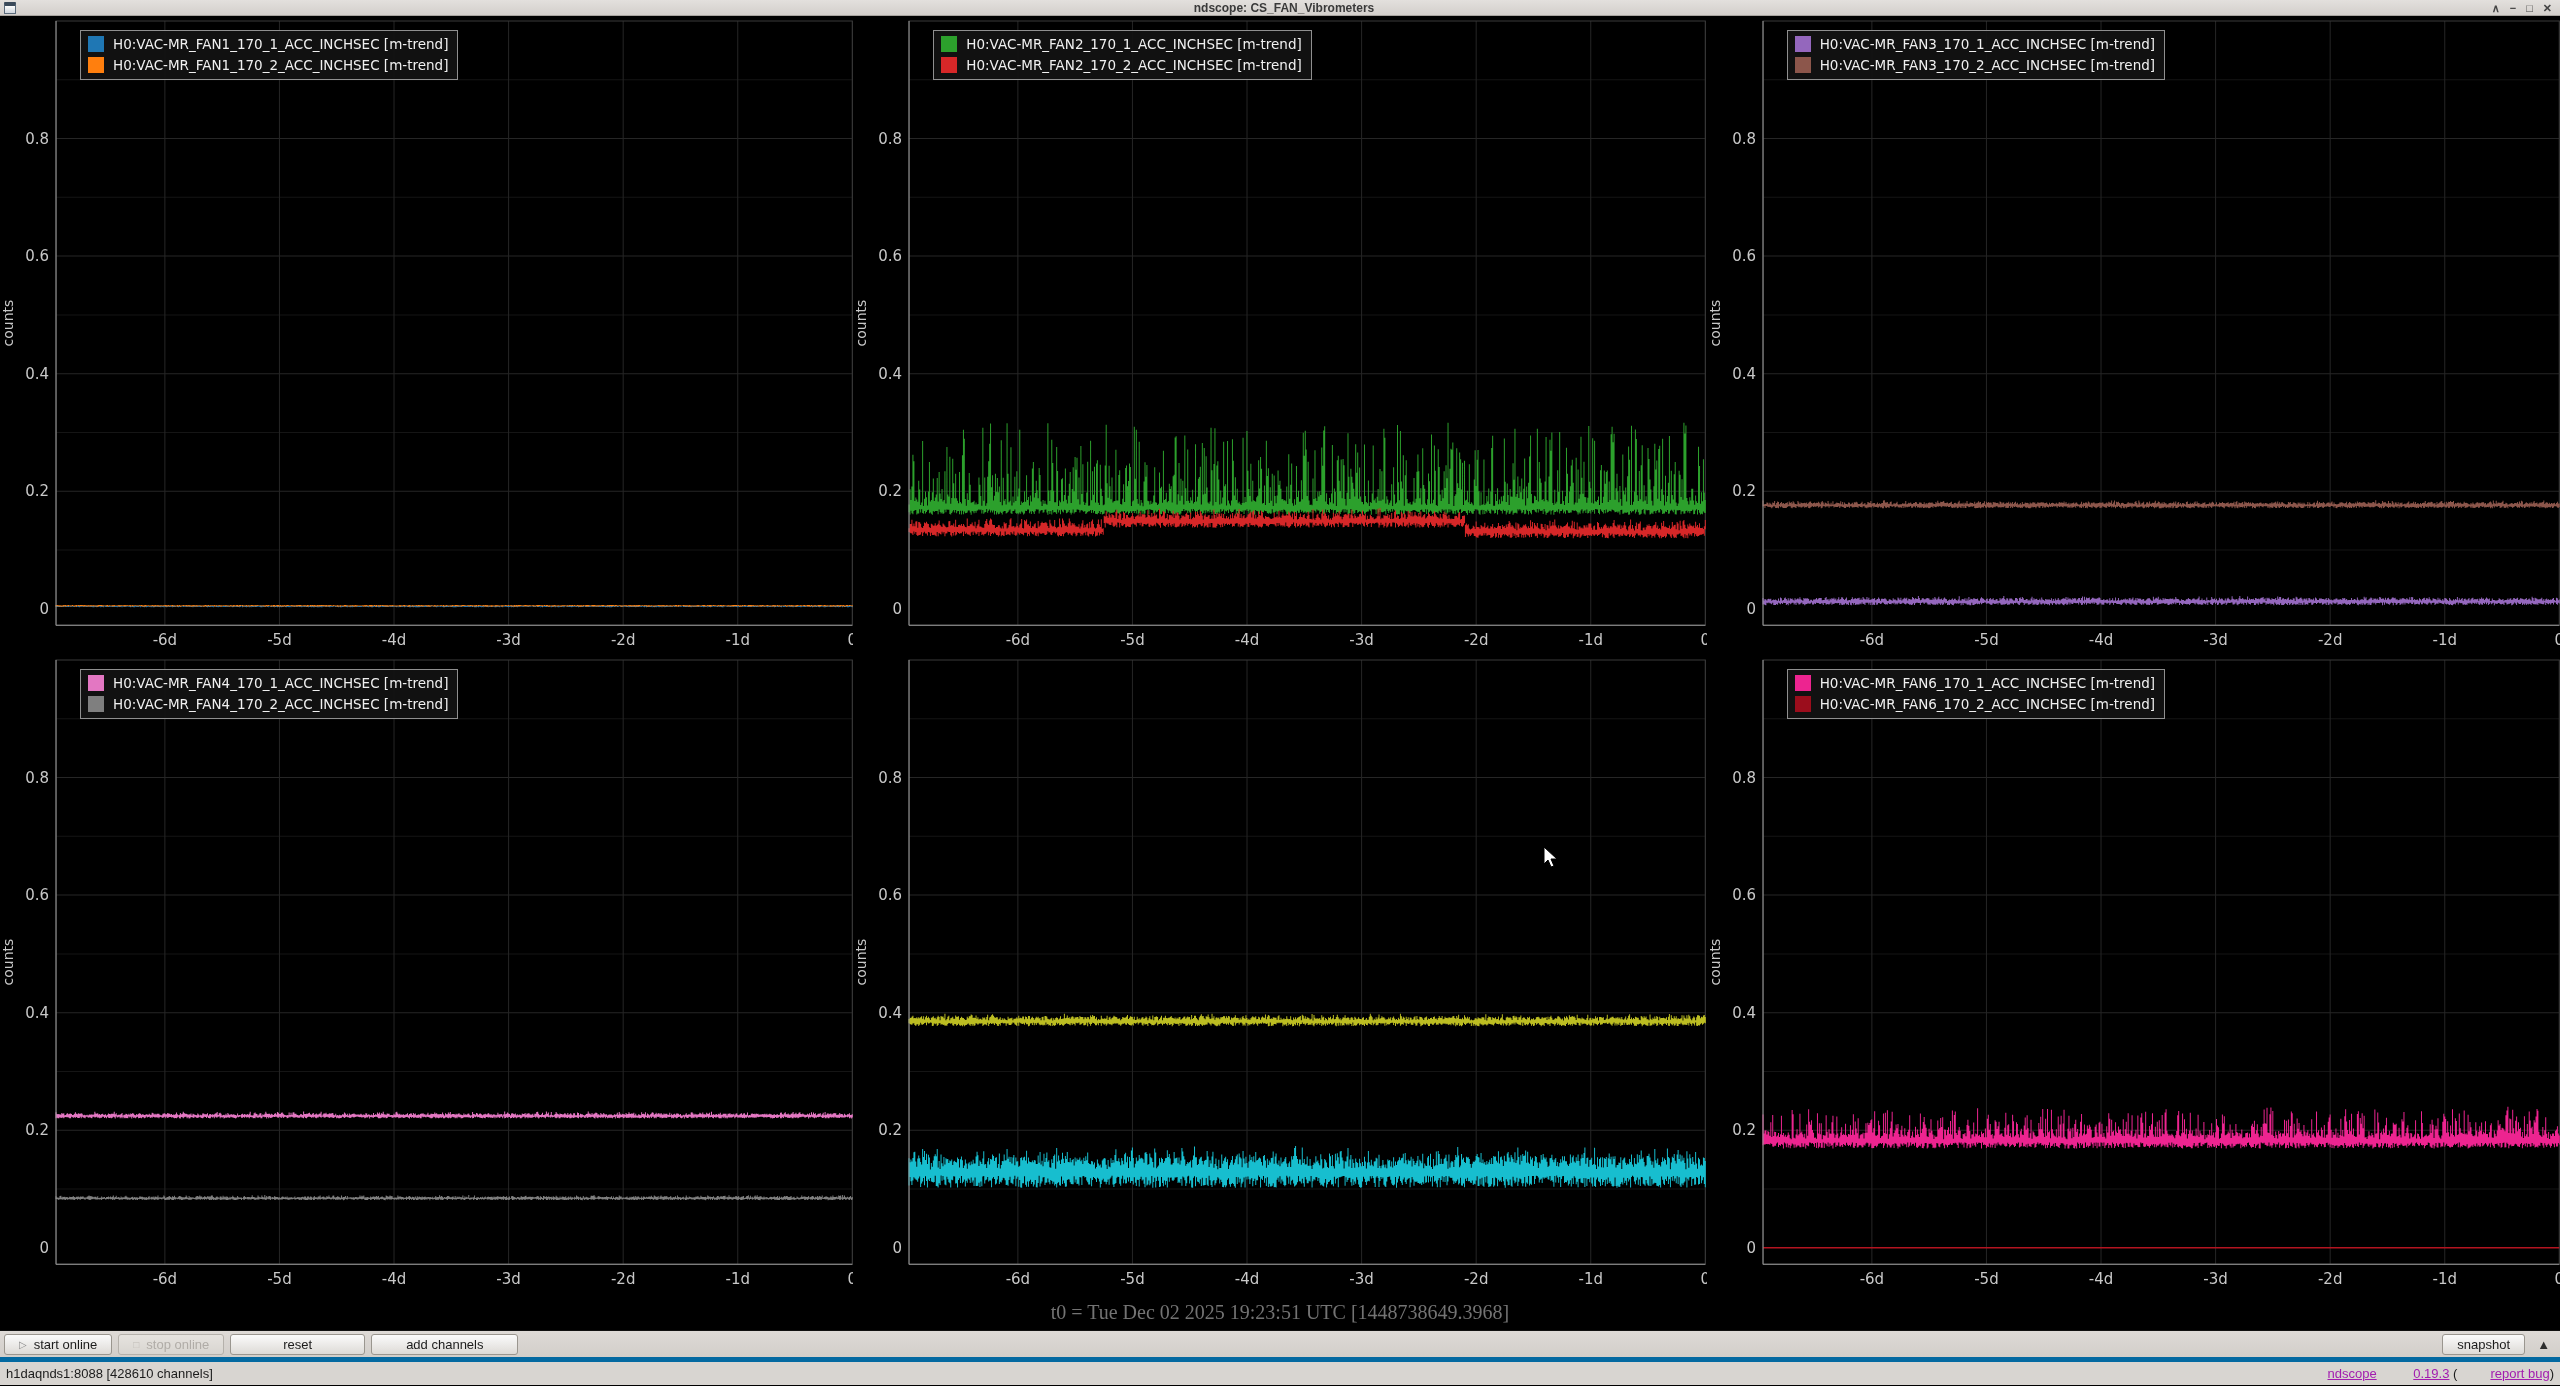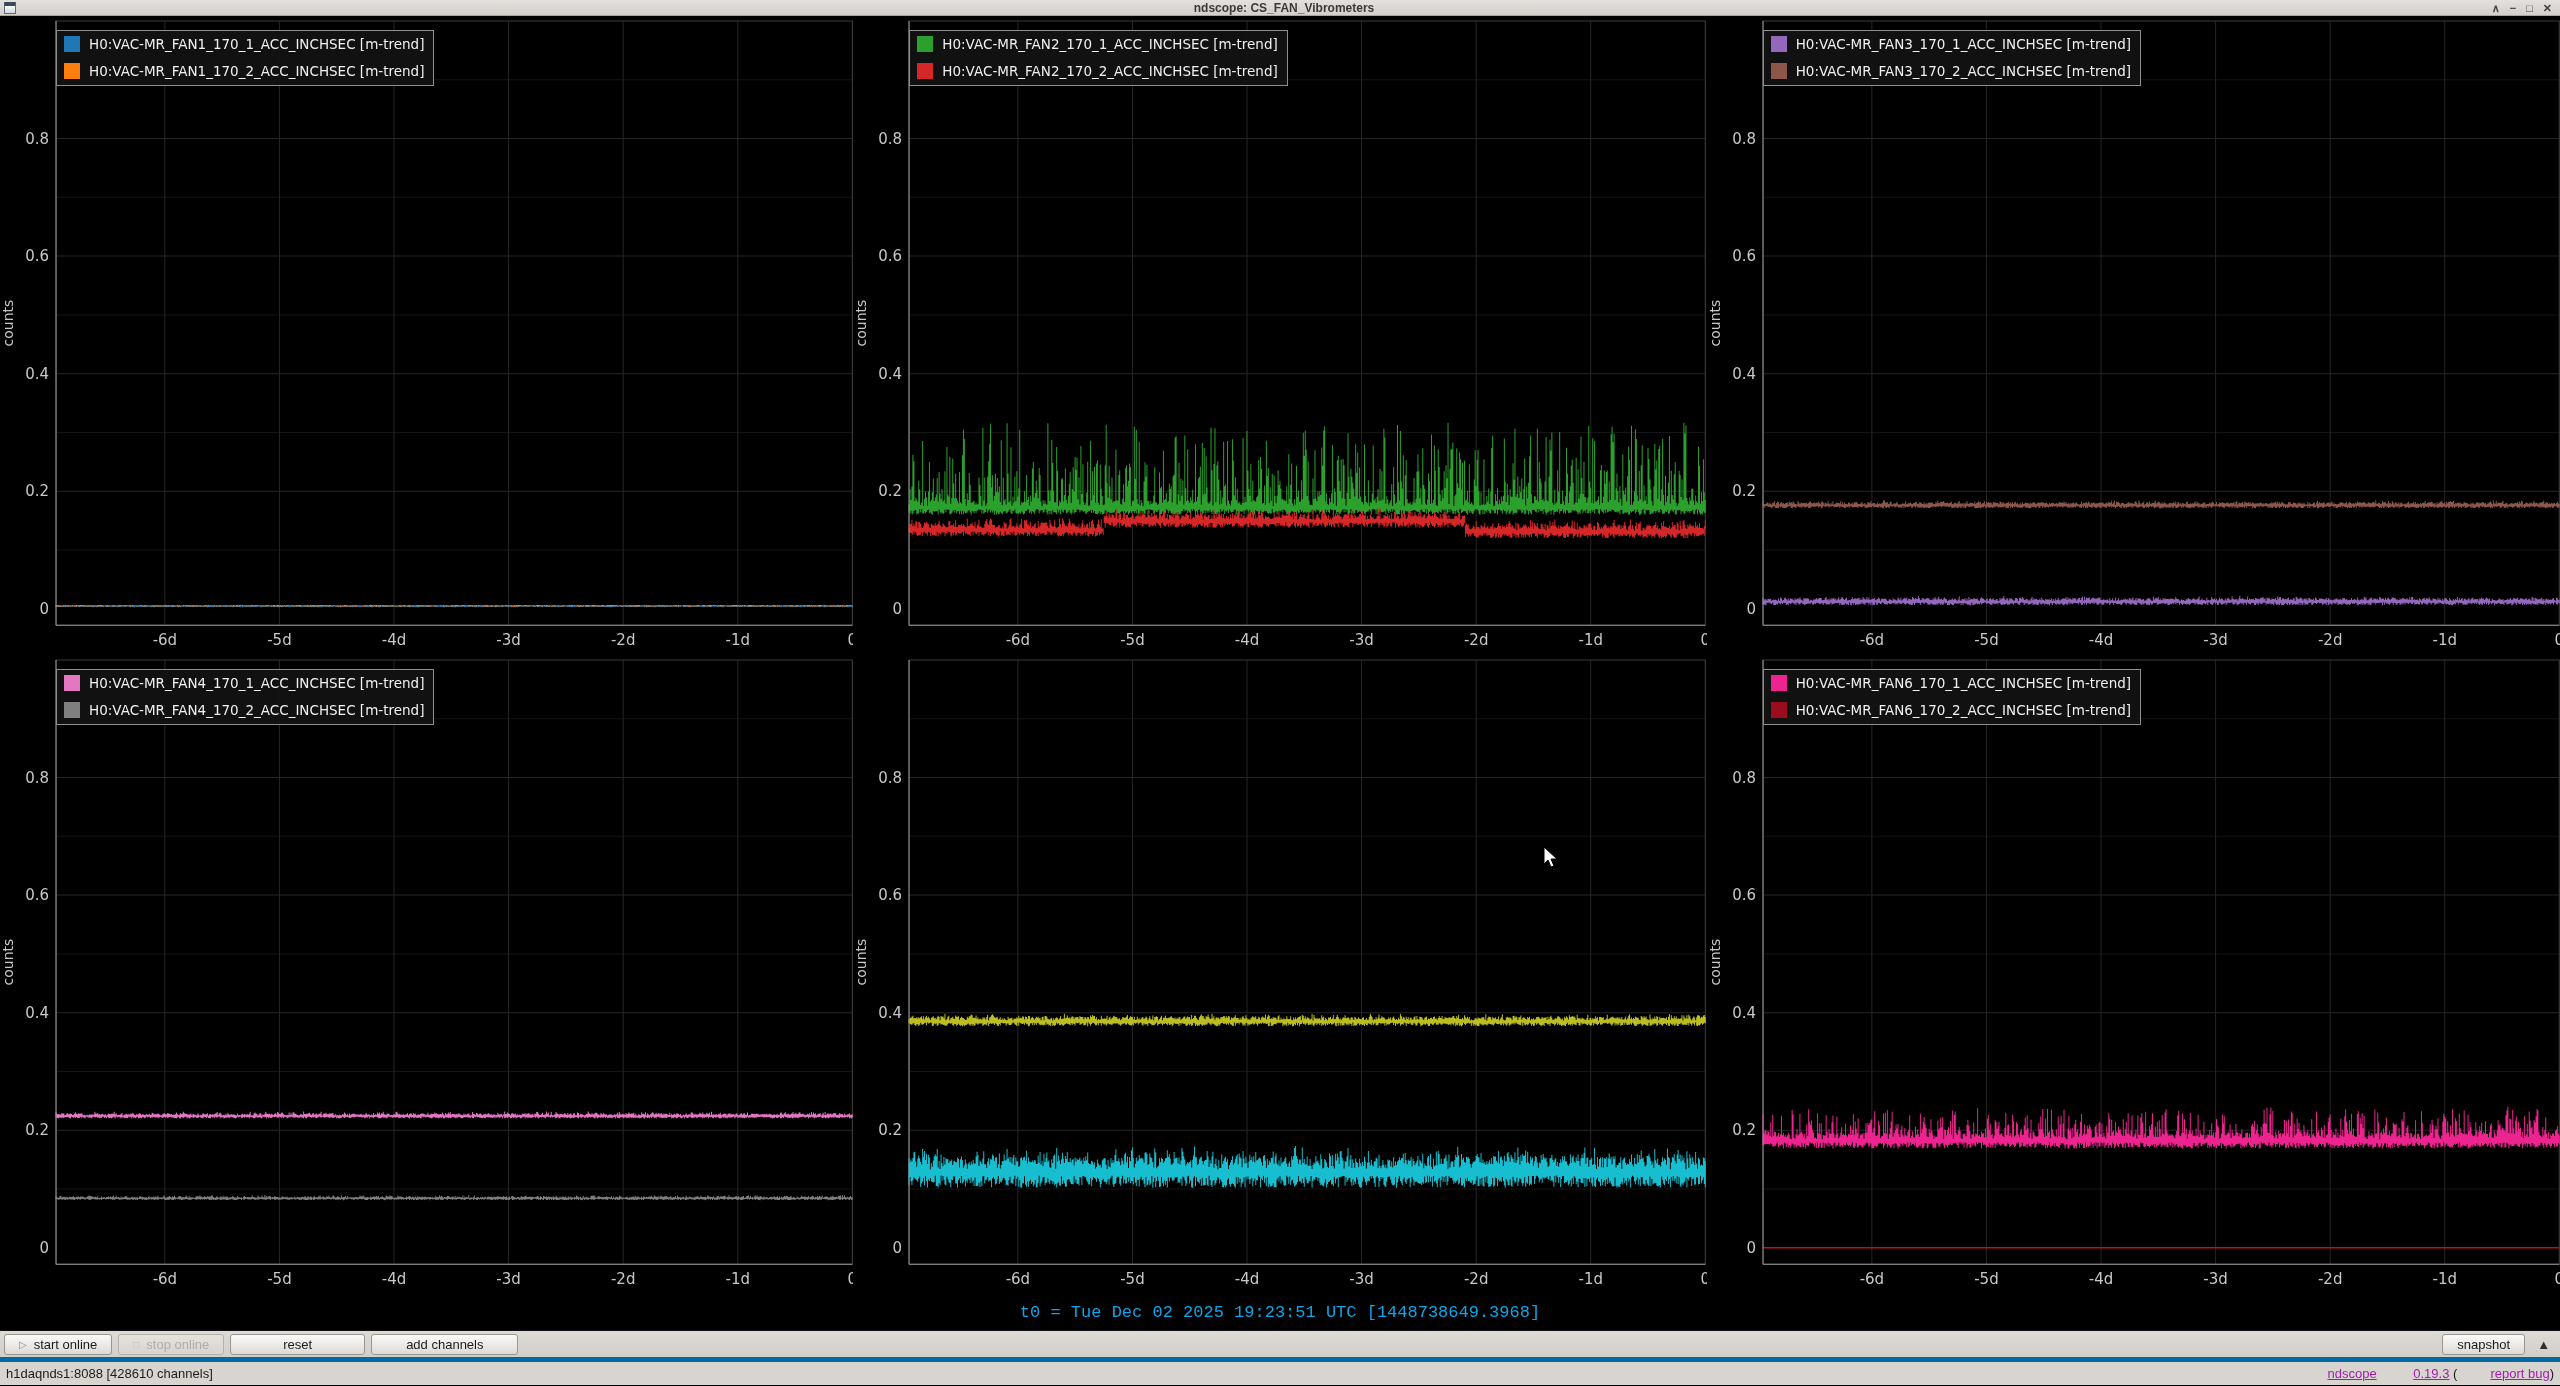--- a/index.html
+++ b/index.html
@@ -22,31 +22,31 @@
   }
   .titlebar .controls{ margin-left:auto; display:flex; gap:10px; padding-right:8px; z-index:2;}
   .titlebar .controls span{ font-size:11px; color:#444; font-weight:bold; line-height:14px; cursor:default;}
 
   
   .main{ background:#000; height:1314px; position:relative;}
   .plots{ display:grid; grid-template-columns:repeat(3,1fr); grid-template-rows:1fr 1fr; height:1278px; }
   .plot-cell{ position:relative; }
   .plot-cell svg{ display:block; width:100%; height:100%; }
   .legend{
-    position:absolute; left:56px; top:14px;
+    position:absolute; left:80px; top:14px;
     background:rgba(18,18,18,0.92); border:1px solid #8f8f8f;
-    padding:5px 9px 6px 7px; display:flex; flex-direction:column; gap:11px;
+    padding:5px 9px 6px 7px; display:flex; flex-direction:column; gap:5px;
   }
   .legend-item{ display:flex; align-items:center; gap:9px; }
   .legend-swatch{ width:16px; height:16px; flex:0 0 16px; }
   .legend-label{ color:#f0f0f0; font-size:13.5px; font-family:"DejaVu Sans", sans-serif; white-space:nowrap; }
 
   .t0-label{
     height:36px; display:flex; align-items:center; justify-content:center;
-    color:#0ea5e9; font-size:17px; font-family:Liberation Mono, monospace;
+    color:#737373; font-size:20px; font-family:Liberation Serif, serif;
   }
 
   
   .mouse-cursor{ position:absolute; left:1542px; top:830px; width:24px; height:24px; pointer-events:none; }
 
   
   .toolbar{
     height:27px; background:linear-gradient(#dedad6,#d2cec9);
     border-top:1px solid #111;
     display:flex; align-items:center; gap:6px; padding:0 4px;

